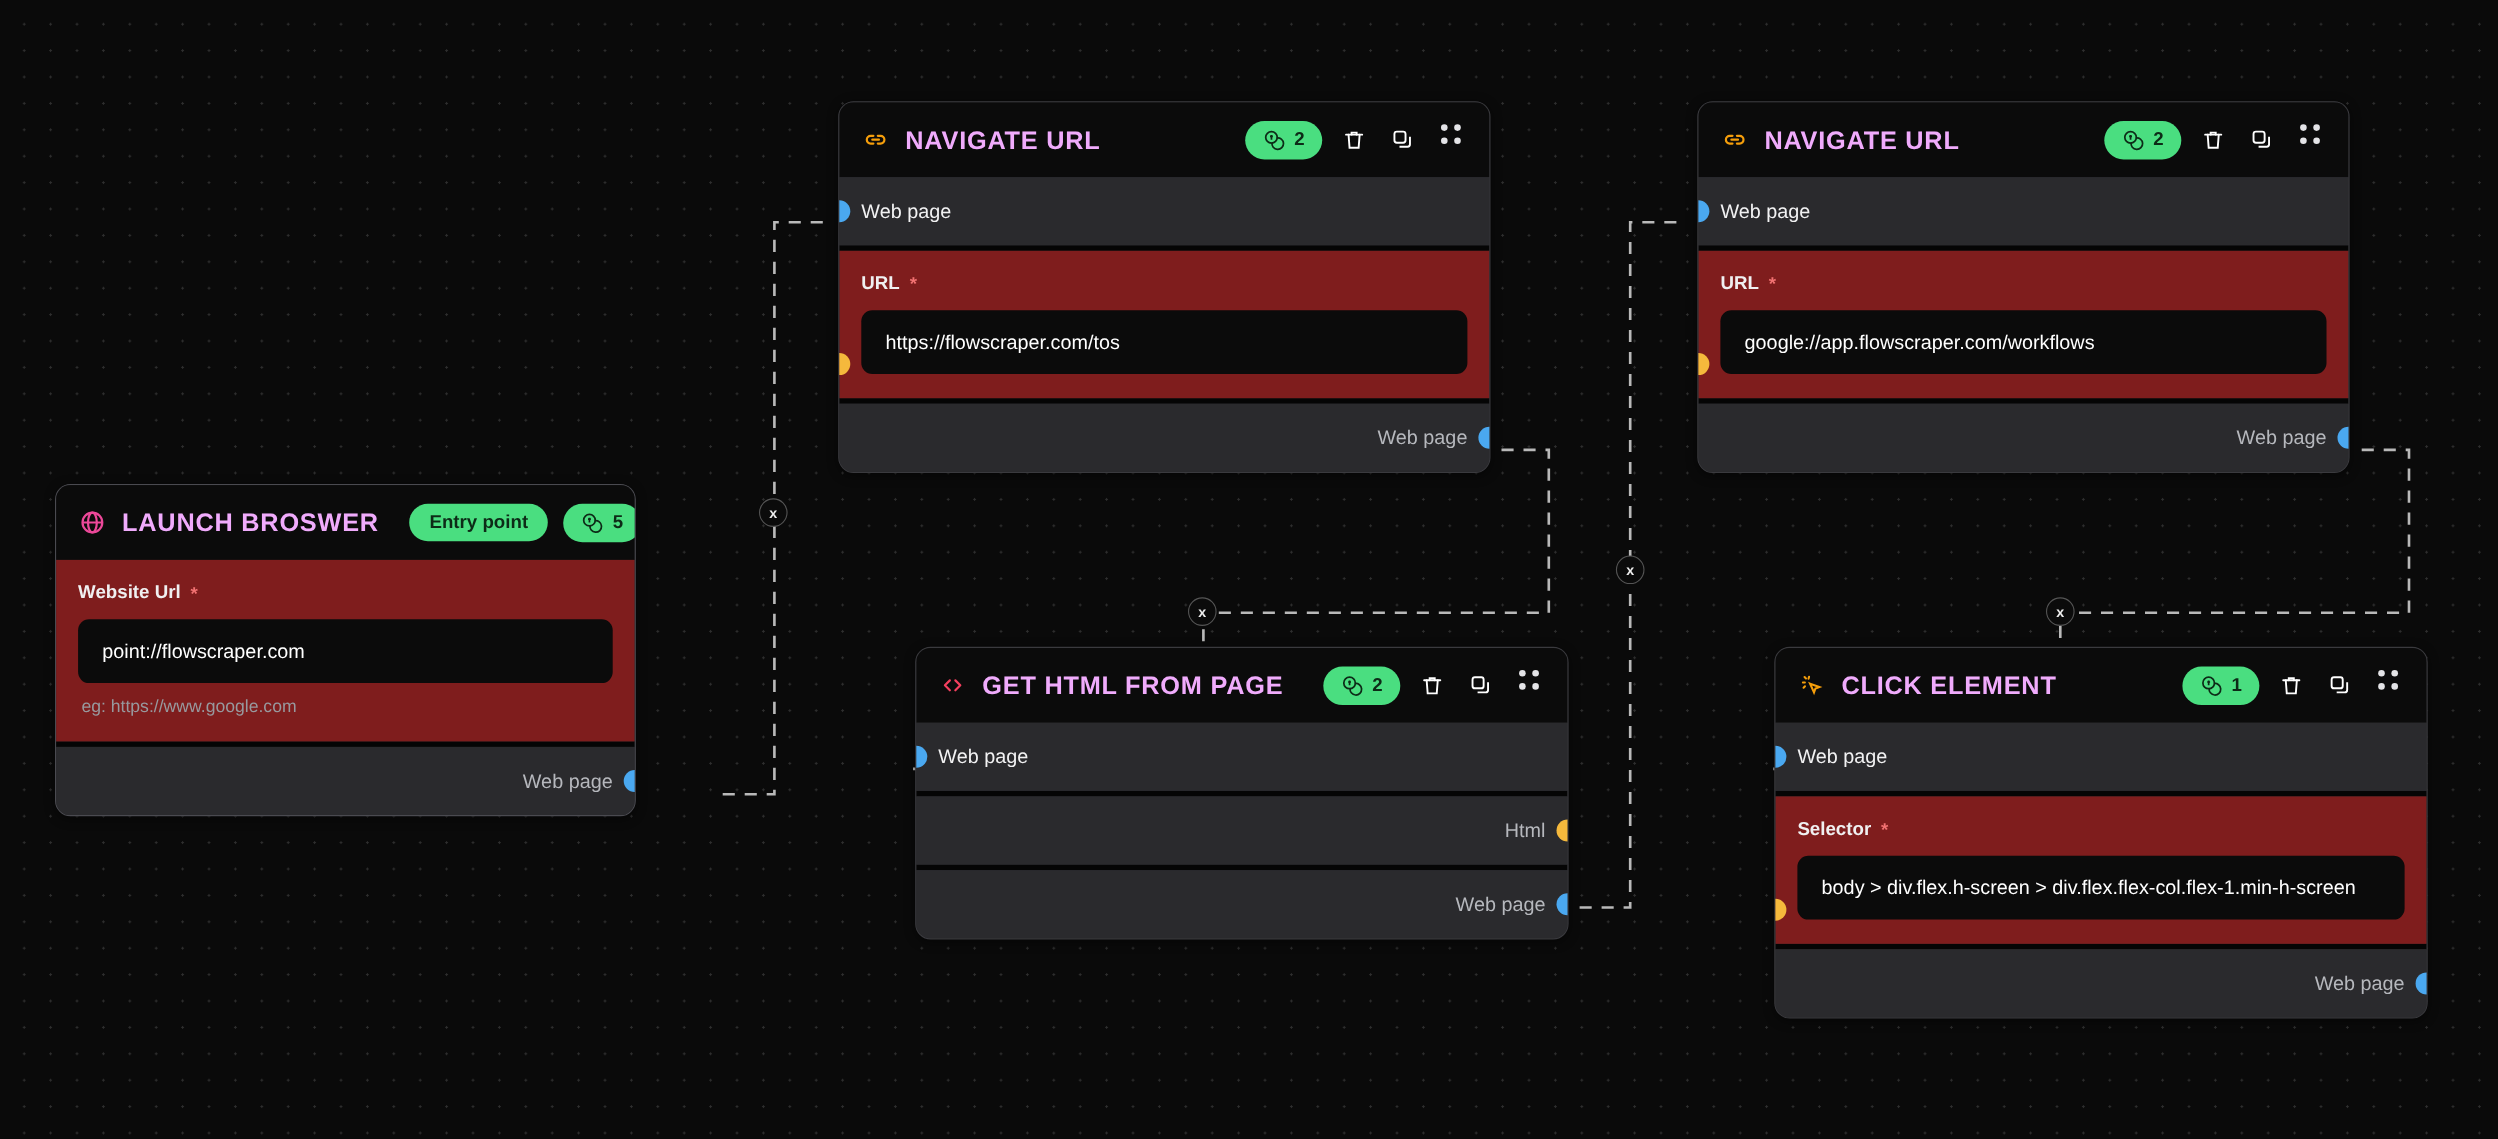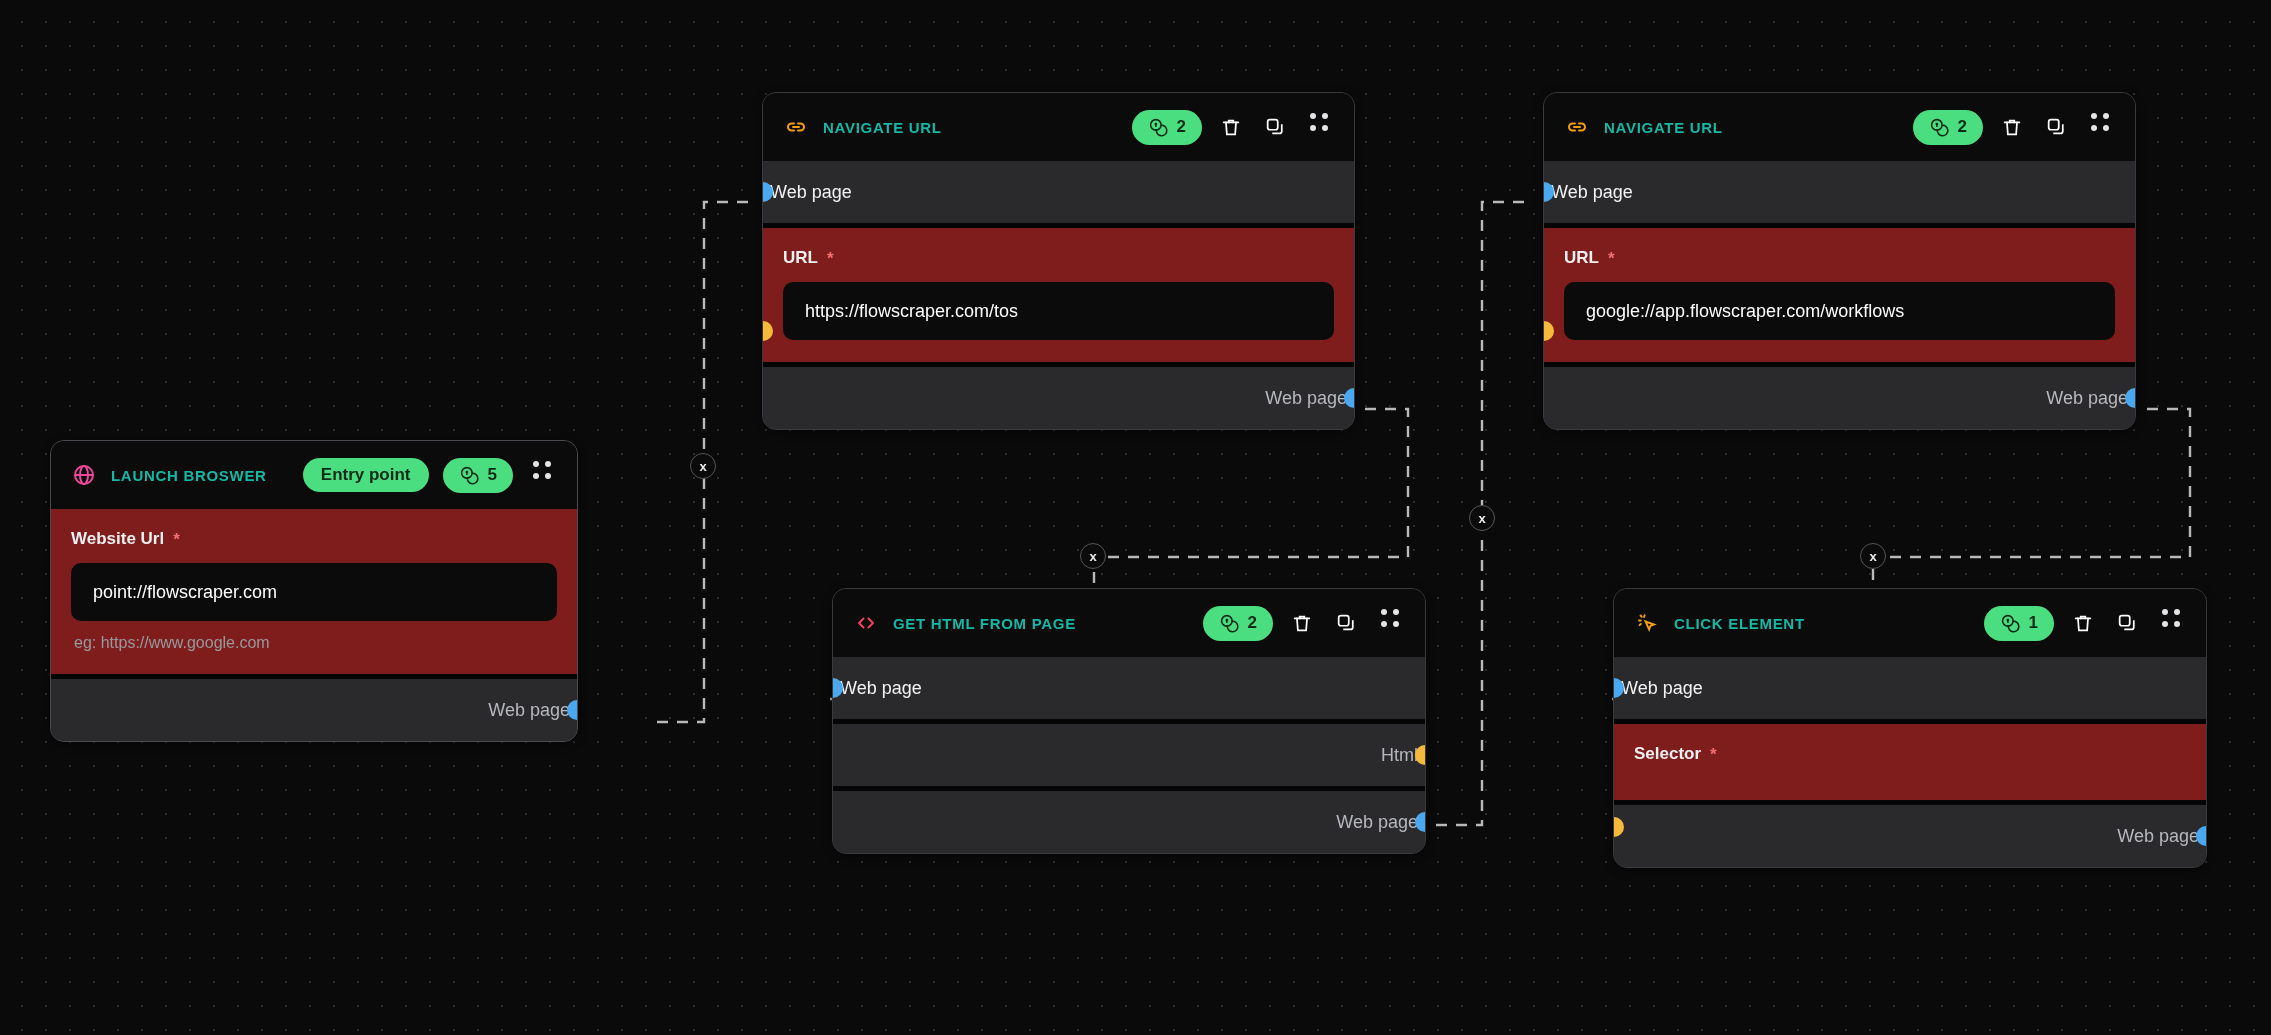--- a/index.html
+++ b/index.html
@@ -69,24 +69,24 @@
 
   .node-header {
     height: 68px;
     background: #0b0b0b;
     display: flex;
     align-items: center;
     padding: 0 20px;
     gap: 14px;
   }
   .node-title {
-    font-size: 15px;
+    font-size: 23px;
     font-weight: 700;
     letter-spacing: .7px;
-    color: #14b8a6;
+    color: #f0abfc;
     white-space: nowrap;
   }
   .hdr-spacer { flex: 1 1 auto; }
 
   .badge {
     background: #4ade80;
     color: #0d2b17;
     border-radius: 999px;
     font-size: 17px;
     font-weight: 700;
@@ -124,21 +124,21 @@
   .dots-handle i {
     width: 6px; height: 6px;
     background: #e4e4e7;
     border-radius: 50%;
     display: block;
   }
 
   .row {
     position: relative;
     background: #2a2a2d;
-    padding: 0 7px;
+    padding: 0 20px;
     display: flex;
     align-items: center;
     min-height: 56px;
   }
   .row.out { justify-content: flex-end; }
   .row-label {
     font-size: 18px;
     color: #f2f2f3;
     white-space: nowrap;
   }
@@ -507,20 +507,21 @@
     </div>
 
     <div class="sep"></div>
 
     <div class="field">
       <span class="handle yellow left" style="top:93px;"></span>
       <div class="field-label">
         <span>Selector</span>
         <span class="req">*</span>
       </div>
+      <div class="field-input">body &gt; div.flex.h-screen &gt; div.flex.flex-col.flex-1.min-h-screen</div>
     </div>
 
     <div class="sep"></div>
 
     <div class="row out" style="min-height:62px;">
       <span class="row-label muted">Web page</span>
       <span class="handle blue right" style="top:21px;"></span>
     </div>
   </div>
 

